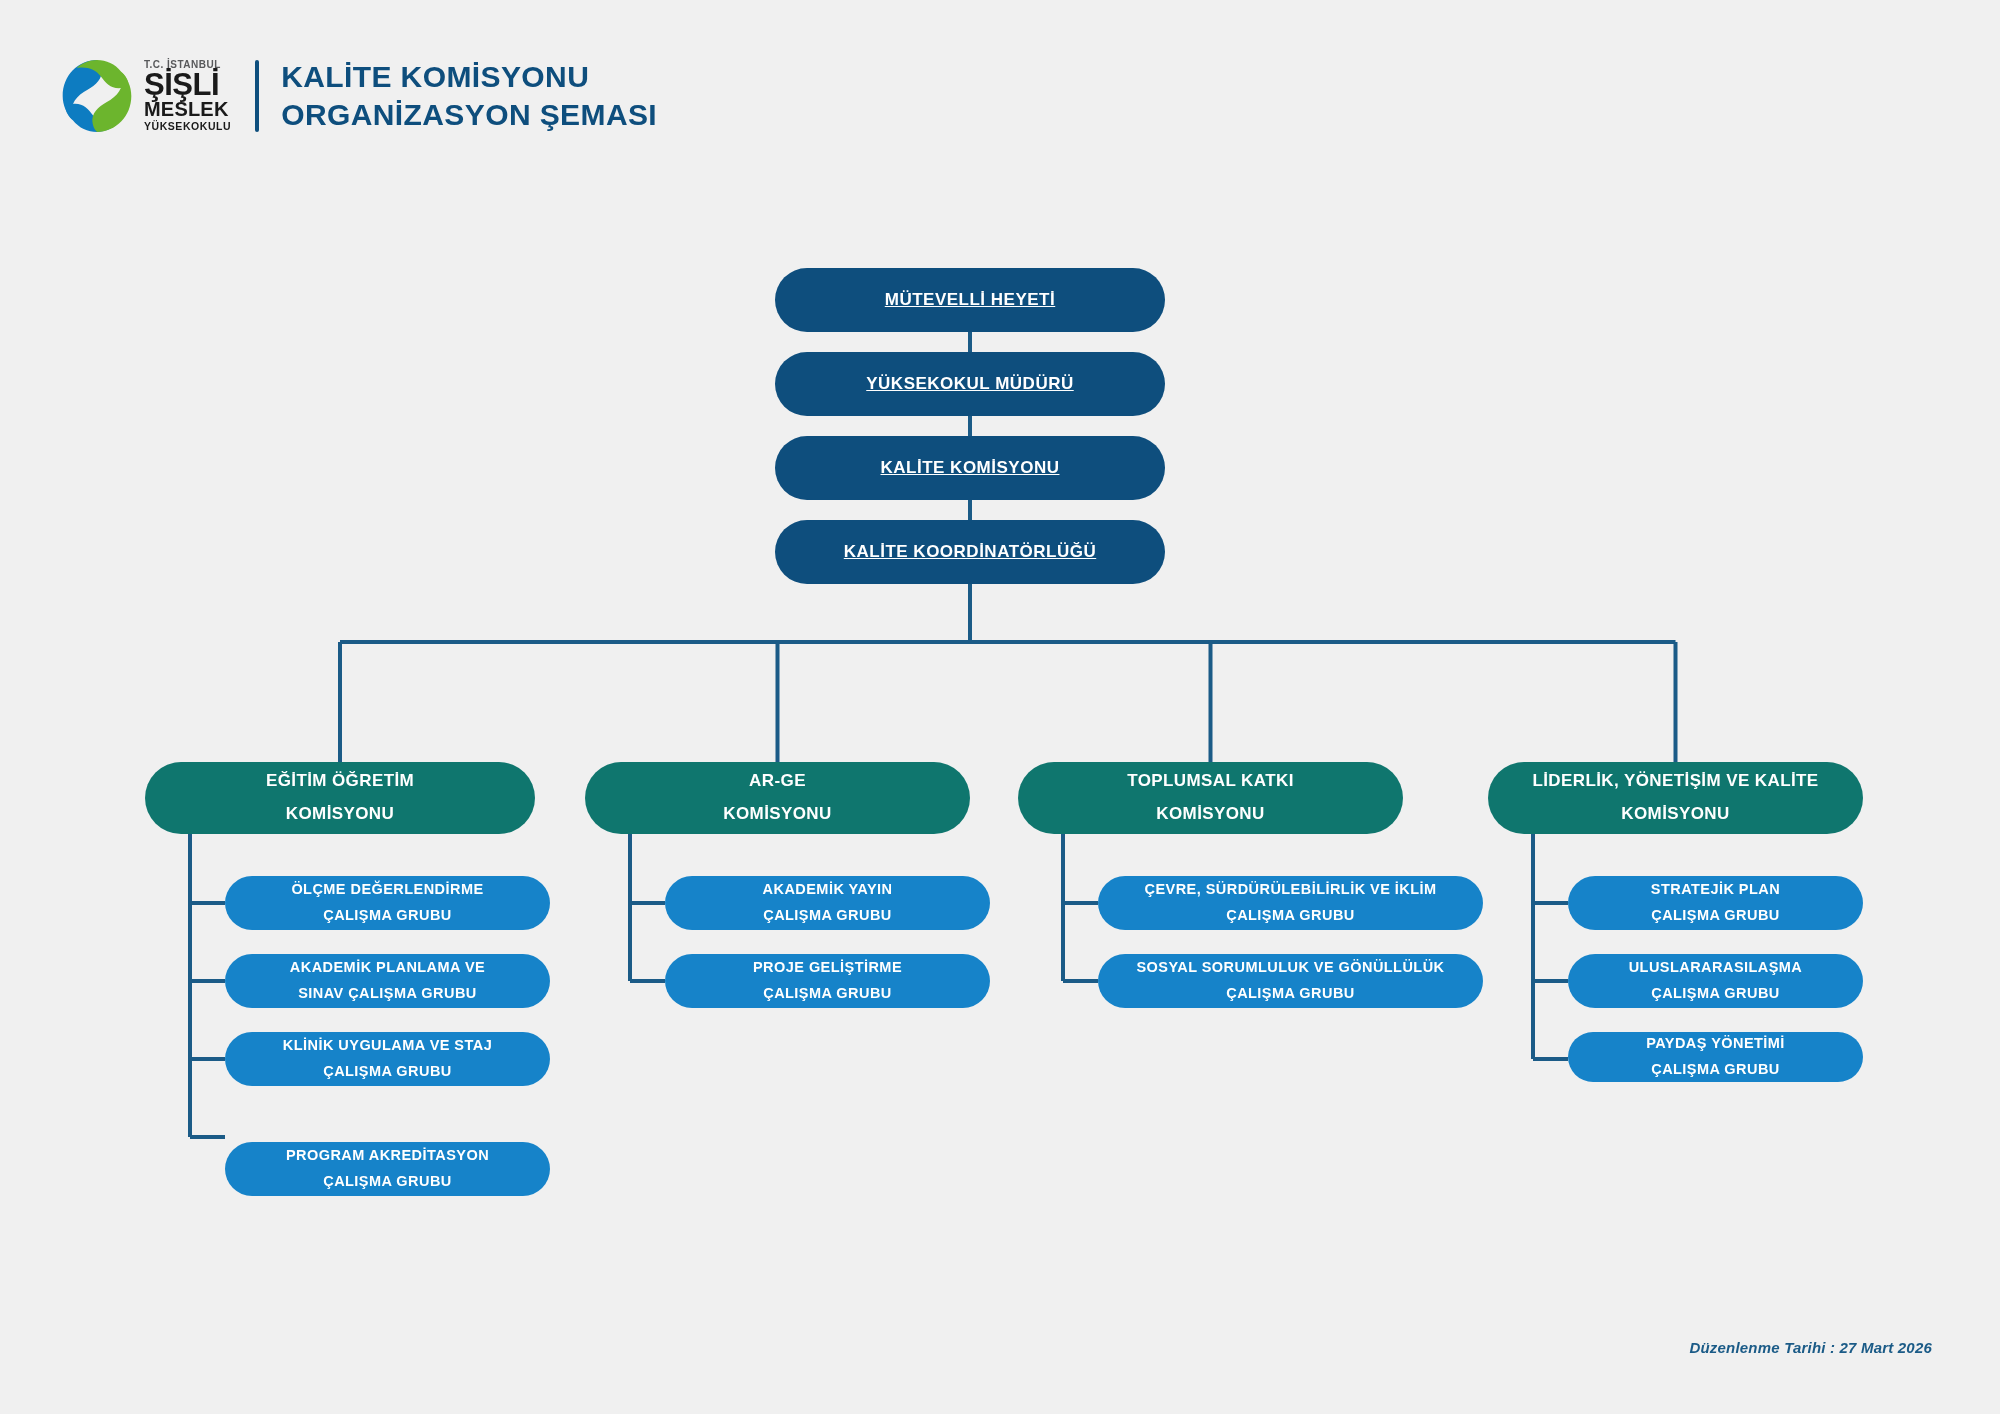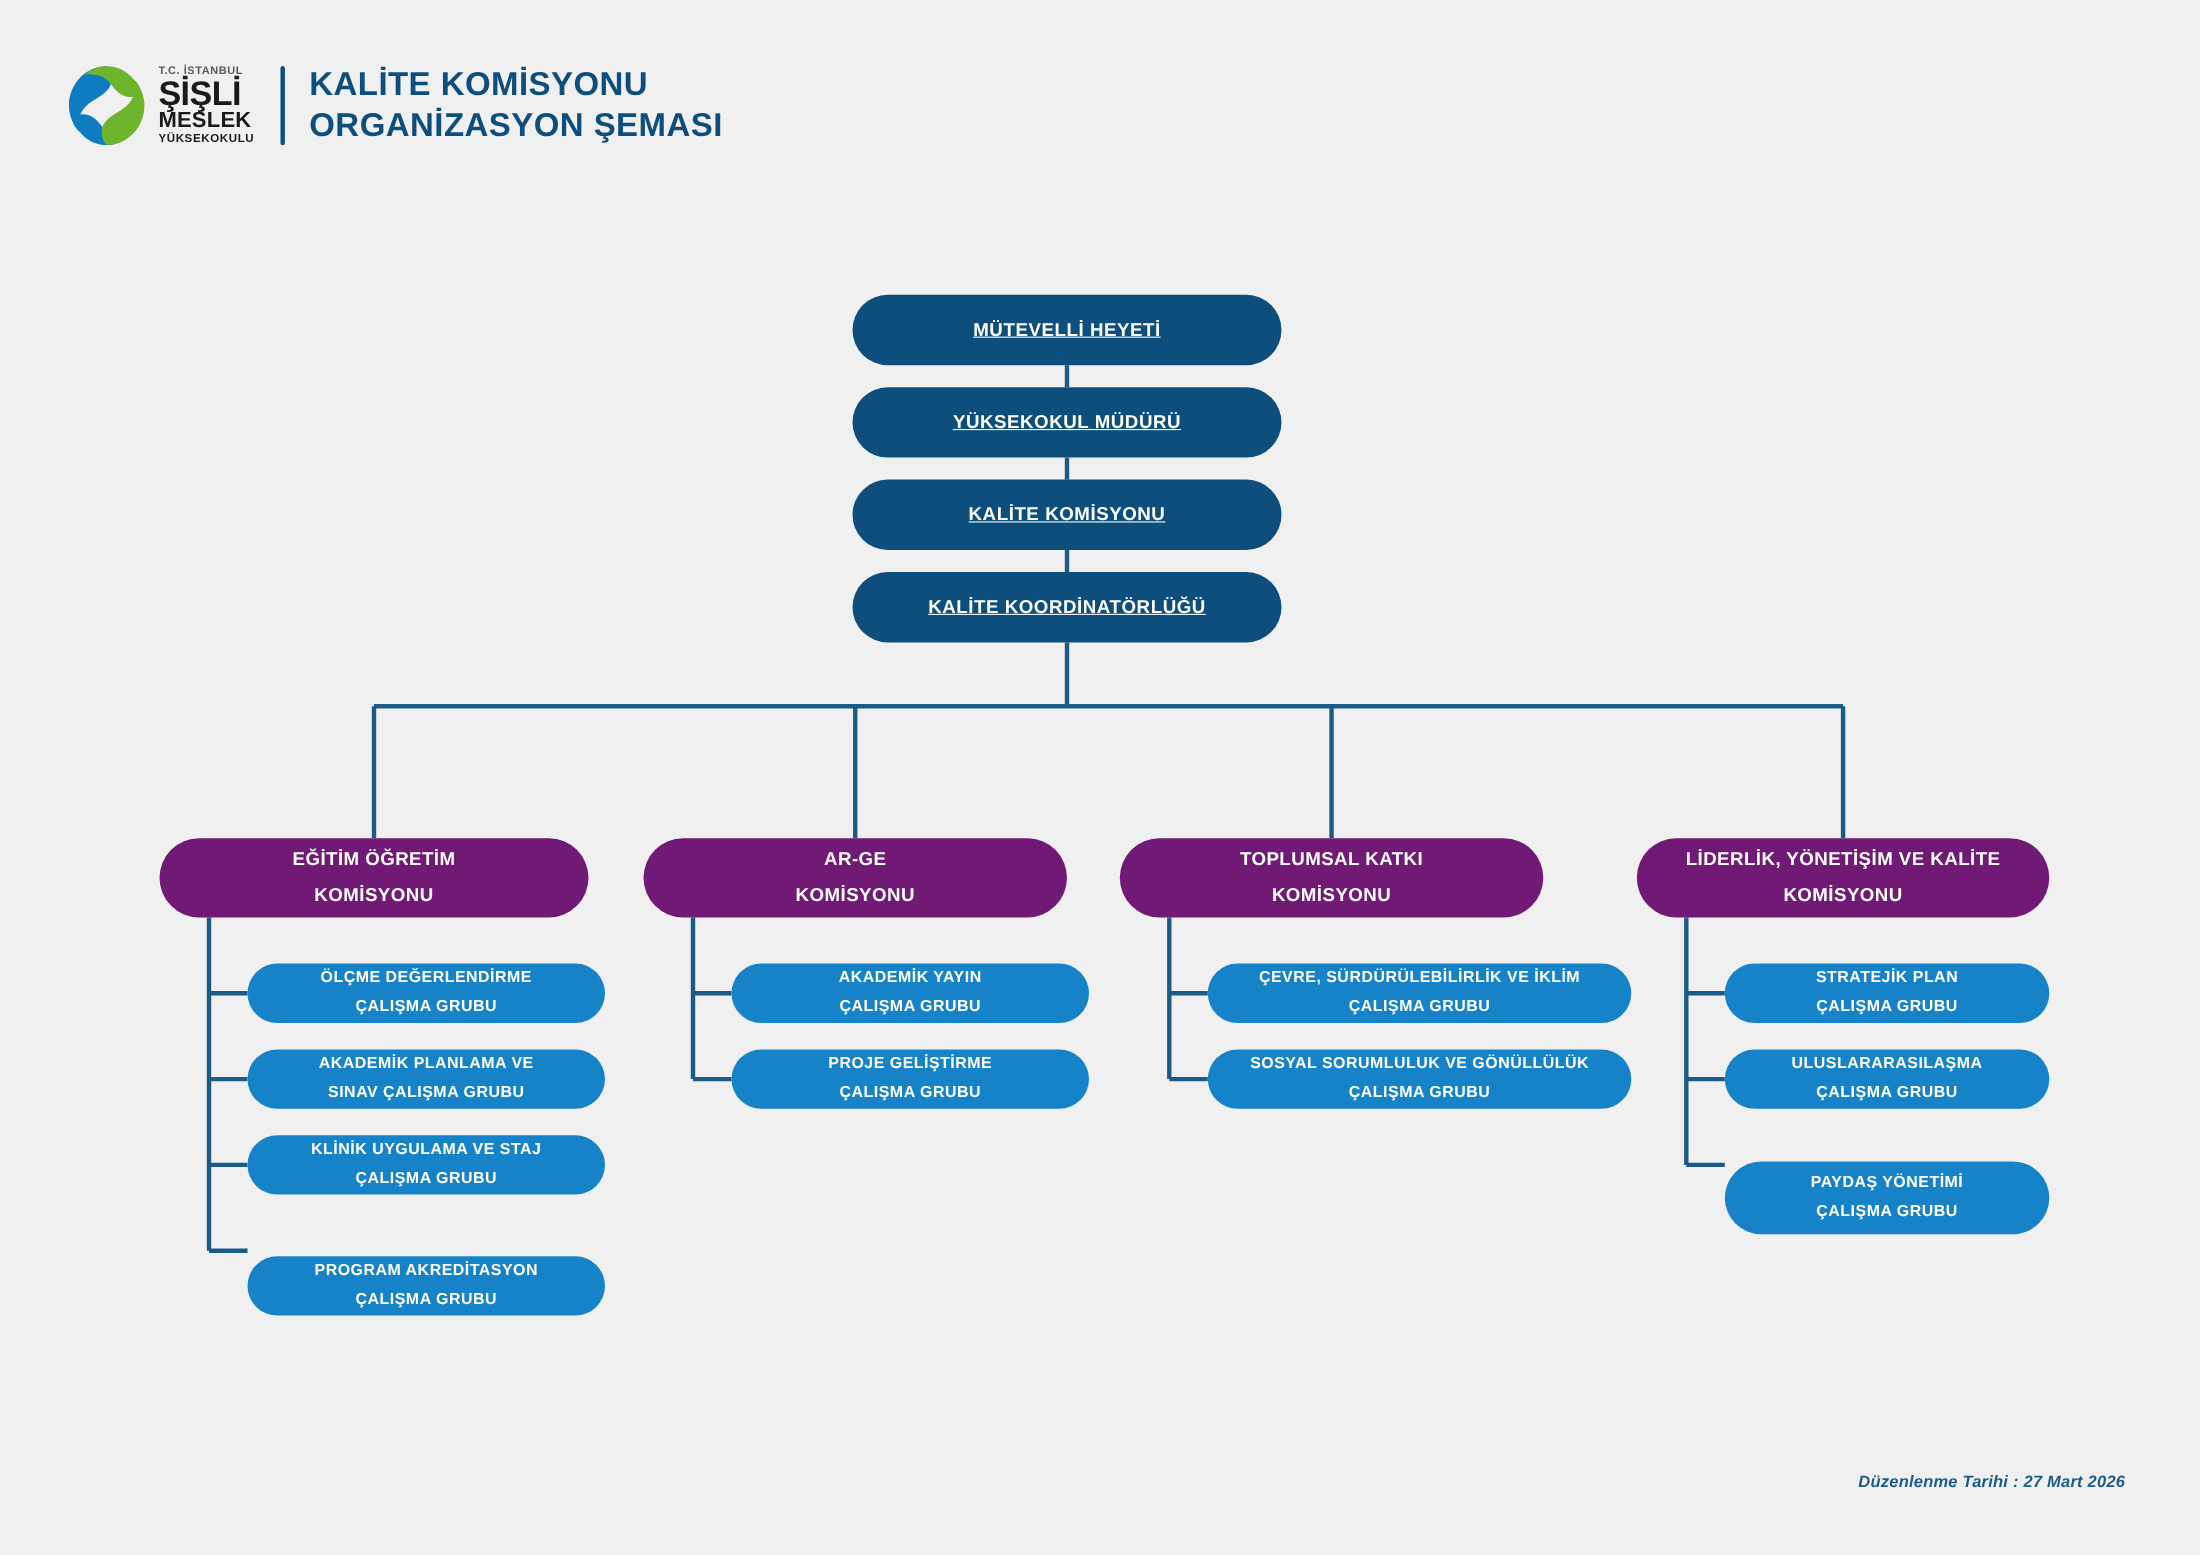--- a/index.html
+++ b/index.html
@@ -106,21 +106,21 @@
     border-radius: 999px;
     z-index: 2;
   }
   .node.spine {
     background: #0e4e7d;
     font-size: 17px;
     letter-spacing: .5px;
     text-decoration: underline;
   }
   .node.commission {
-    background: #701a75;
+    background: #0f766e;
     font-size: 17px;
     letter-spacing: .4px;
     line-height: 1.1;
     padding: 0 14px;
     text-align: center;
   }
   .node.commission .ln2 { margin-top: 14px; }
   .node.group {
     background: #1683c9;
     font-size: 14.5px;
@@ -265,19 +265,19 @@
       <span class="ln2">KOMİSYONU</span>
     </div>
     <div class="node group" style="left: 1568px; top: 876px; width: 295px; height: 54px;">
       <span class="ln1">STRATEJİK PLAN</span>
       <span class="ln2">ÇALIŞMA GRUBU</span>
     </div>
     <div class="node group" style="left: 1568px; top: 954px; width: 295px; height: 54px;">
       <span class="ln1">ULUSLARARASILAŞMA</span>
       <span class="ln2">ÇALIŞMA GRUBU</span>
     </div>
-    <div class="node group" style="left: 1568px; top: 1056px; width: 295px; height: 66px;">
+    <div class="node group" style="left: 1568px; top: 1032px; width: 295px; height: 50px;">
       <span class="ln1">PAYDAŞ YÖNETİMİ</span>
       <span class="ln2">ÇALIŞMA GRUBU</span>
     </div>
   </div>
 
 <div id="footer-date">Düzenlenme Tarihi : 27 Mart 2026</div>
 
 </body></html>

